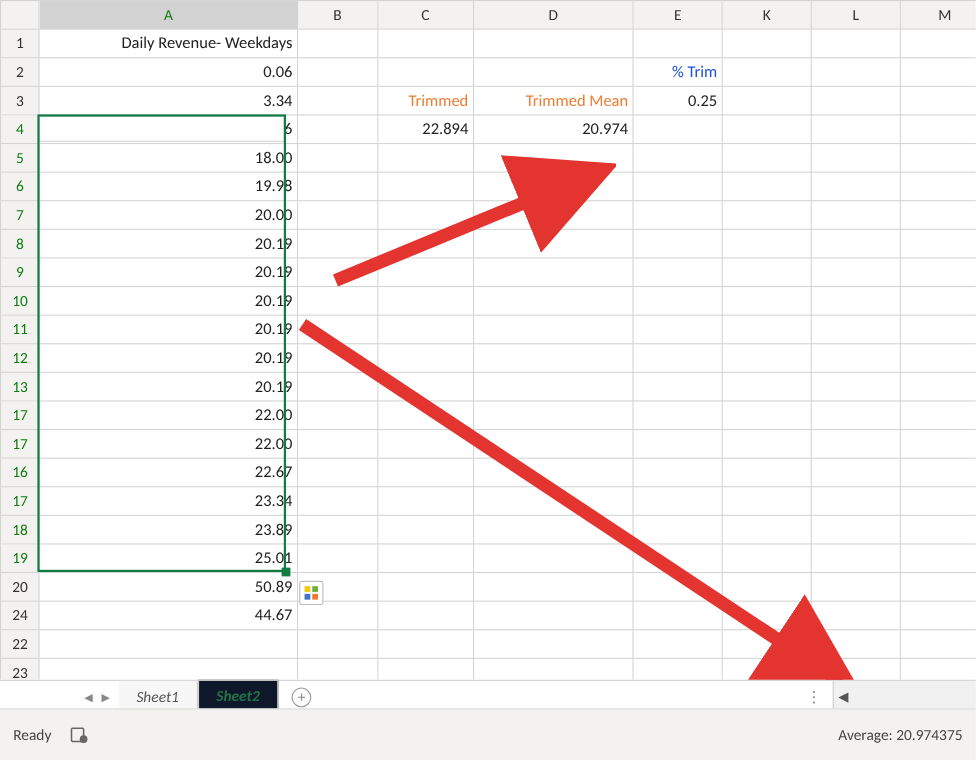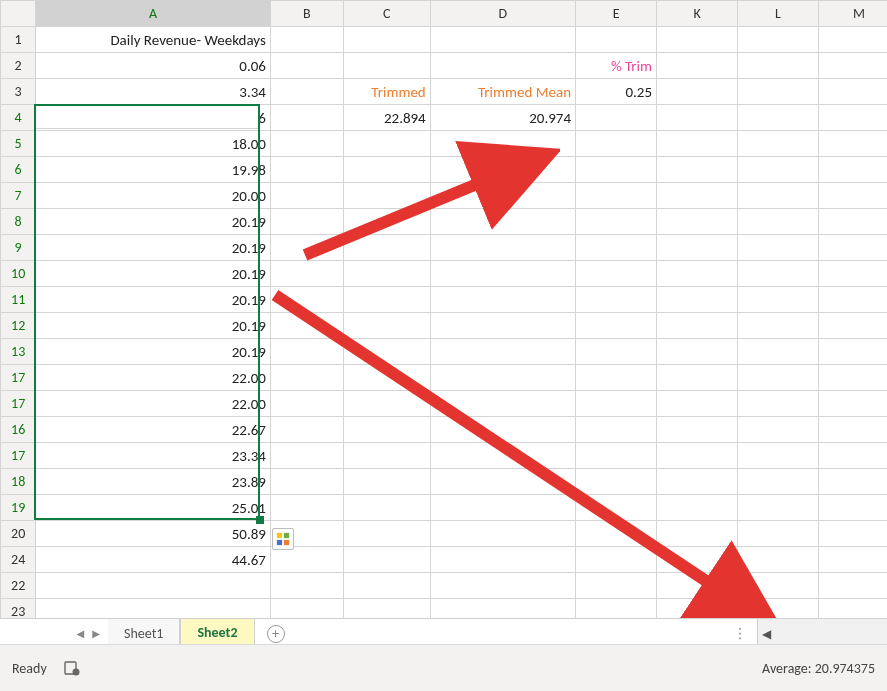--- a/index.html
+++ b/index.html
@@ -59,21 +59,21 @@
   .col-E { width: 78px; }
   .col-K { width: 78px; }
   .col-L { width: 78px; }
   .col-M { width: 78px; }
 
   td.left { text-align: left; }
   td.bold { font-weight: bold; }
   td.orange { color: #ed7d31; font-weight: bold; text-align: left; }
   td.trim-label {
     background: #fce4d6;
-    color: #ec4899;
+    color: #1d4ed8;
     text-align: left;
     border: 1px solid #f4b183;
   }
   td.trim-val {
     background: #fce4d6;
     border: 1px solid #f4b183;
   }
 
   
   th.rowhdr.sel, th.colhdr.sel { background: #d2d2d2; color:#0f7b0f; }
@@ -138,23 +138,24 @@
   }
   .tab-nav span { cursor: default; font-size: 10px; }
   .tab {
     padding: 4px 16px;
     border-right: 1px solid #d0d0d0;
     display: flex;
     align-items: center;
     cursor: pointer;
     color: #555;
     background: #f7f7f7;
+    font-style: italic;
   }
   .tab.active {
-    background: #fef9c3;
+    background: #0f172a;
     color: #217346;
     font-weight: bold;
     border-bottom: 2px solid #fff;
     border-top: 1px solid #d0d0d0;
     border-left: 1px solid #d0d0d0;
     margin-top: -1px;
   }
   .tab-add {
     padding: 4px 12px;
     color: #888;

